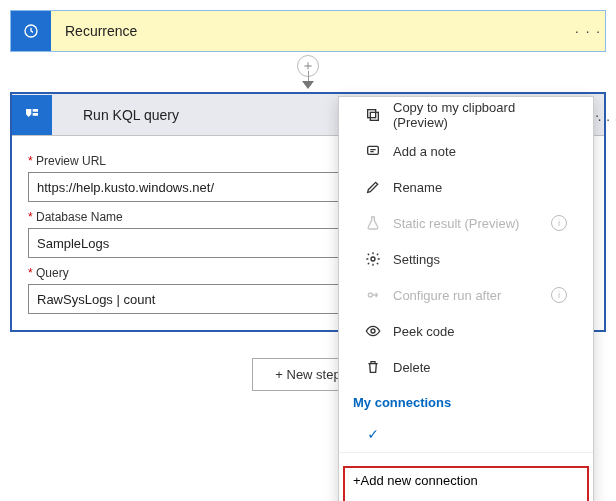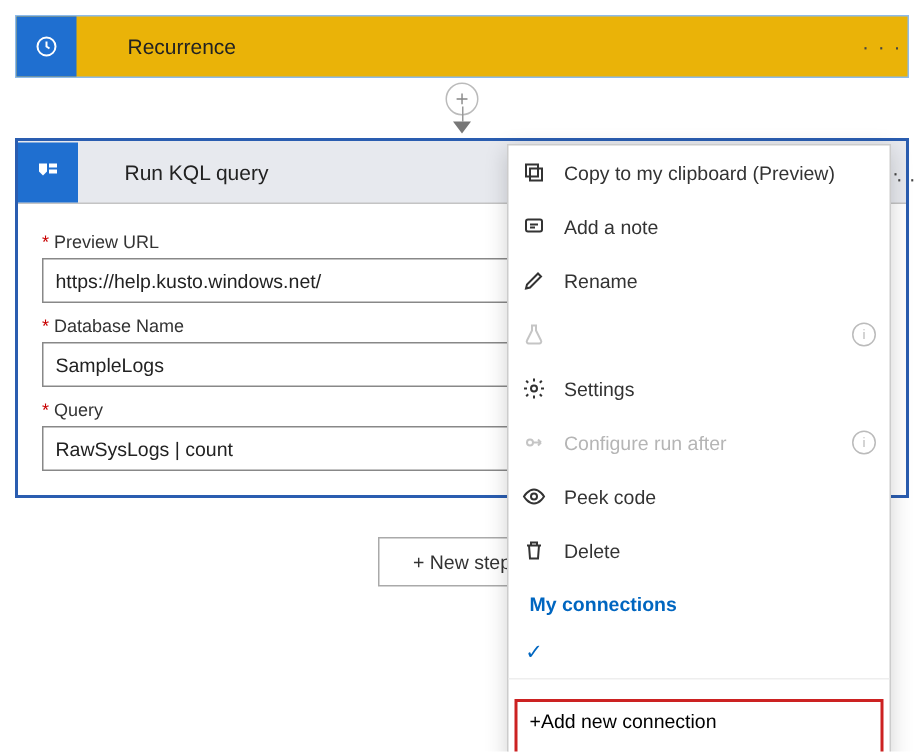--- a/index.html
+++ b/index.html
@@ -1,21 +1,21 @@
 <!DOCTYPE html>
 <html><head>
 <meta charset="utf-8">
 <style>
   * { box-sizing: border-box; margin: 0; padding: 0; font-family: "Segoe UI", Arial, sans-serif; }
   body { background: #fff; width: 616px; height: 501px; position: relative; overflow: hidden; }
 
   .canvas { padding: 10px 10px 0 10px; }
 
   
-  .trigger-card { border: 1px solid #8dbbea; background: #eab308; display: flex; align-items: center; height: 42px; position: relative; gap: 20px; }
+  .trigger-card { border: 1px solid #8dbbea; background: #fef9c3; display: flex; align-items: center; height: 42px; position: relative; }
   .trigger-icon { width: 40px; height: 40px; background: #1f6fd0; display: flex; align-items: center; justify-content: center; color: #fff; }
   .trigger-title { flex: 1; padding: 0 14px; font-size: 14px; color: #222; }
   .dots-btn { width: 34px; text-align: center; color: #444; font-size: 14px; cursor: pointer; letter-spacing: 1px; }
 
   
   .connector { height: 40px; display: flex; flex-direction: column; align-items: center; justify-content: center; position: relative; }
   .plus-circle { width: 22px; height: 22px; border: 1px solid #bbb; border-radius: 50%; background: #fff; color: #888; font-size: 14px; display: flex; align-items: center; justify-content: center; margin-bottom: -6px; }
   .arrow-shaft { width: 1px; height: 10px; background: #999; }
   .arrow-head { width: 0; height: 0; border-left: 6px solid transparent; border-right: 6px solid transparent; border-top: 8px solid #777; }
 
@@ -29,21 +29,21 @@
   .field-label { font-size: 12px; color: #333; margin: 8px 0 4px; }
   .field-label::before { content: "* "; color: #c80000; }
   .field-input { width: 100%; height: 30px; border: 1px solid #888; padding: 0 8px; font-size: 13px; background: #fff; color: #222; }
 
   
   .newstep-row { text-align: center; margin-top: 26px; }
   .newstep { display: inline-block; border: 1px solid #aaa; padding: 8px 22px; font-size: 13px; color: #333; background: #fff; }
 
   
   .ctx-menu { position: absolute; top: 96px; left: 338px; width: 256px; background: #fff; border: 1px solid #ccc; box-shadow: 0 4px 14px rgba(0,0,0,0.18); z-index: 20; font-size: 13px; }
-  .ctx-item { display: flex; align-items: center; height: 36px; padding: 0 9px; gap: 12px; cursor: pointer; color: #333; }
+  .ctx-item { display: flex; align-items: center; height: 36px; padding: 0 26px; gap: 12px; cursor: pointer; color: #333; }
   .ctx-item.disabled { color: #b5b5b5; cursor: default; }
   .ctx-icon { width: 16px; height: 16px; display: flex; align-items: center; justify-content: center; color: inherit; flex-shrink: 0; }
   .ctx-item.disabled .ctx-icon { color: #c5c5c5; }
   .ctx-info { margin-left: auto; width: 16px; height: 16px; border: 1px solid #888; border-radius: 50%; font-size: 9px; display: flex; align-items: center; justify-content: center; color: #555; }
   .ctx-item.disabled .ctx-info { border-color: #bbb; color: #bbb; }
   .ctx-heading { padding: 10px 14px 6px; font-size: 13px; font-weight: 600; color: #0066c0; }
   .ctx-check { color: #0066c0; font-size: 14px; }
   .ctx-add { height: 56px; padding: 0 14px; display: flex; align-items: center; border-top: 1px solid #eee; }
   .ctx-add-box { border: 2px solid #c22; padding: 2px 4px; position: absolute; left: 4px; right: 4px; bottom: 4px; height: 38px; pointer-events: none; }
   .ctx-ellipsis { position: absolute; right: -26px; top: 14px; font-size: 14px; color: #444; }
@@ -125,20 +125,21 @@
         </svg>
       </span>
     <span>Rename</span>
   </div>
   <div class="ctx-item disabled">
     <span class="ctx-icon">
         <svg viewBox="0 0 24 24" fill="none" stroke="currentColor" stroke-width="2">
           <path d="M10 3h4v5l5 10a2 2 0 01-2 3H7a2 2 0 01-2-3l5-10V3z"></path>
         </svg>
       </span>
+    <span>Static result (Preview)</span>
     <span class="ctx-info">i</span>
   </div>
   <div class="ctx-item">
     <span class="ctx-icon">
         <svg viewBox="0 0 24 24" fill="none" stroke="currentColor" stroke-width="2">
           <circle cx="12" cy="12" r="3"></circle>
           <path d="M12 2v3M12 19v3M4.2 4.2l2 2M17.8 17.8l2 2M2 12h3M19 12h3M4.2 19.8l2-2M17.8 6.2l2-2"></path>
         </svg>
       </span>
     <span>Settings</span>

